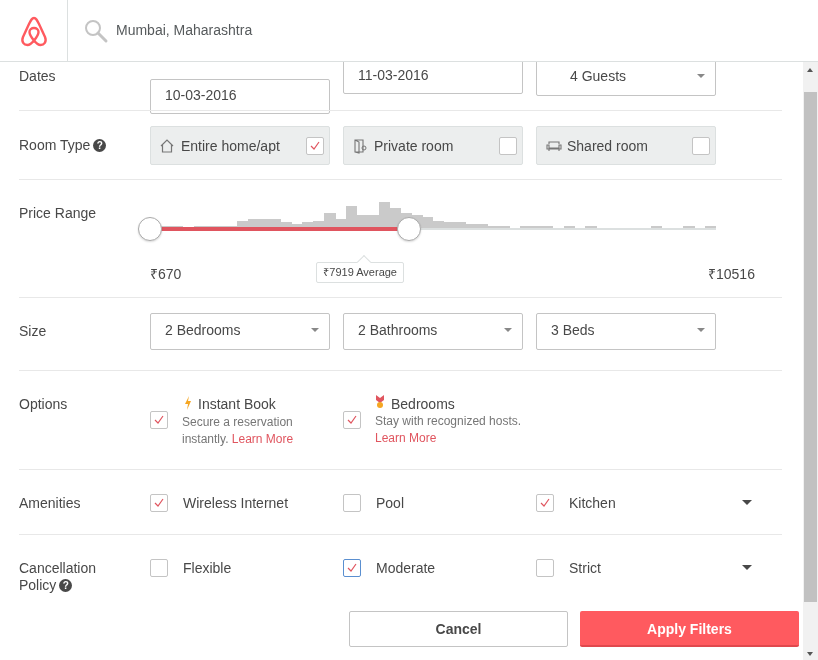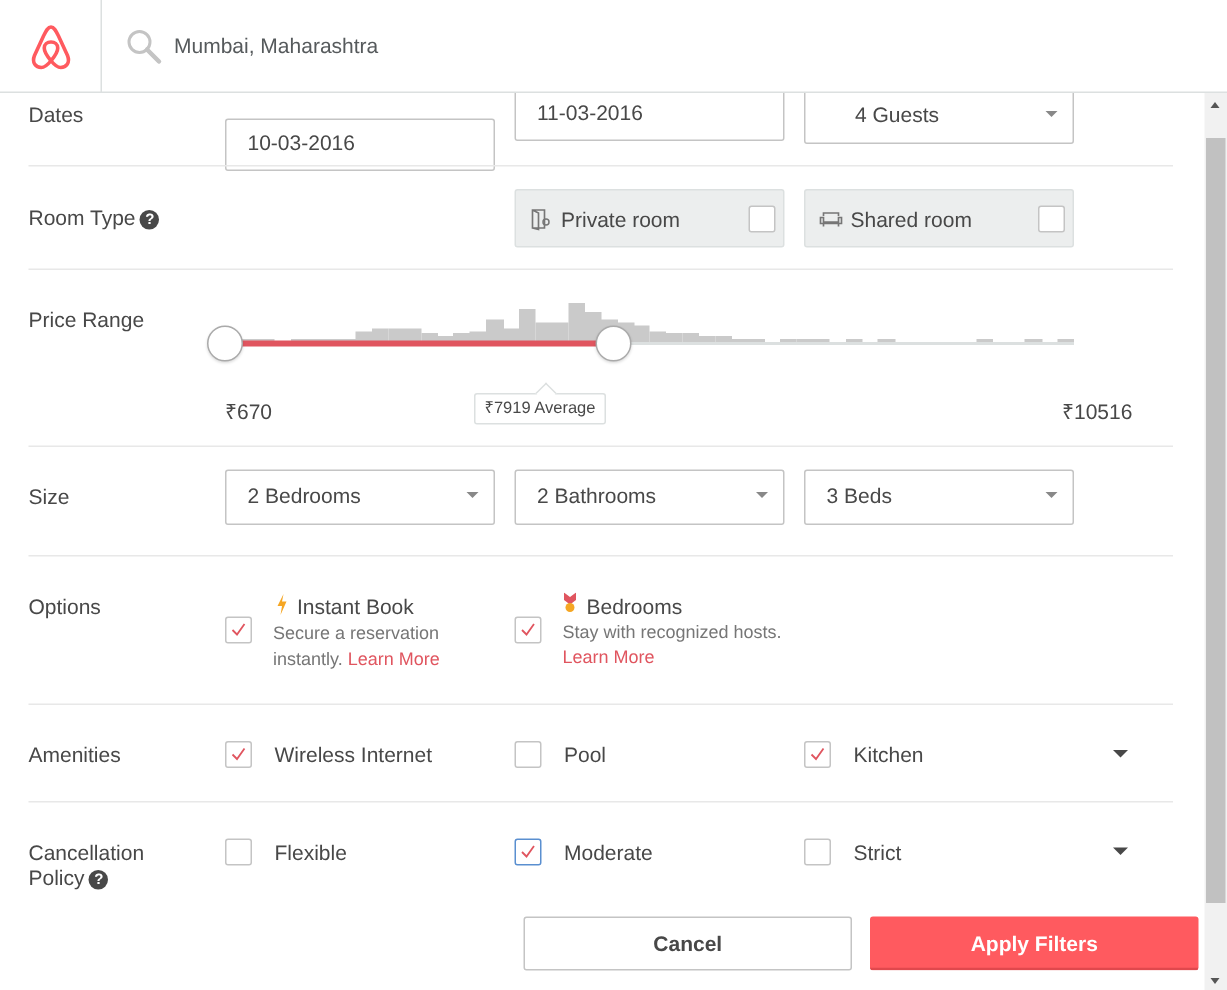--- a/index.html
+++ b/index.html
@@ -75,20 +75,31 @@
   <div class="field" style="left:150px; top:-3px; height:35px; line-height:31px;margin-top:20px;">10-03-2016</div>
   <div class="field" style="left:343px; top:-3px; height:35px; line-height:31px;">11-03-2016</div>
   <div class="field" style="left:536px; top:-3px; height:37px; line-height:33px;padding-left:33px;">
     <span>4 Guests</span>
     <span class="caret"></span>
   </div>
   <div class="divider" style="top:48px"></div>
 
   <span class="row-label" style="top:75px"><span>Room Type</span><span class="help-icon">?</span></span>
 
+  <div class="room-box" style="left:150px">
+    <svg class="ricon" viewBox="0 0 16 16">
+      <path d="M2 8 L8 2 L14 8 M3.5 7 L3.5 14 L12.5 14 L12.5 7" fill="none" stroke="#767676" stroke-width="1.2"></path>
+    </svg>
+    <span class="rlabel">Entire home/apt</span>
+    <span class="cbox">
+      <svg width="12" height="12" viewBox="0 0 12 12">
+          <path d="M2 6 L5 9 L10 2" fill="none" stroke="#e0555f" stroke-width="1.2"></path>
+        </svg>
+    </span>
+  </div>
   <div class="room-box" style="left:343px">
     <svg class="ricon" viewBox="0 0 16 16">
       <path d="M3 2 L11 2 L11 14 L3 14 Z M3 2 L7 4 L7 15 L3 14" fill="none" stroke="#767676" stroke-width="1.1"></path>
       <circle cx="12" cy="10" r="2" fill="none" stroke="#767676" stroke-width="1"></circle>
     </svg>
     <span class="rlabel">Private room</span>
     <span class="cbox"></span>
   </div>
   <div class="room-box" style="left:536px">
     <svg class="ricon" viewBox="0 0 16 16" style="width:18px">

